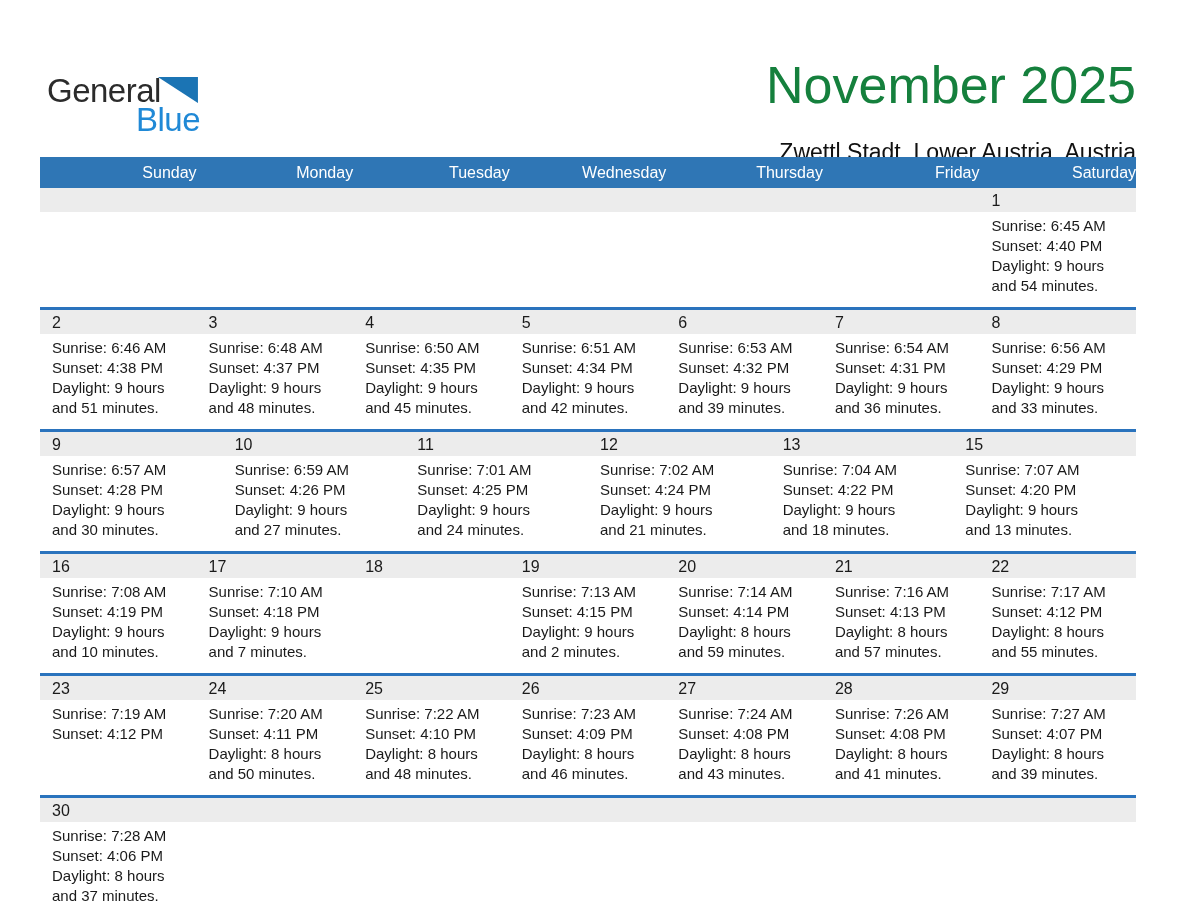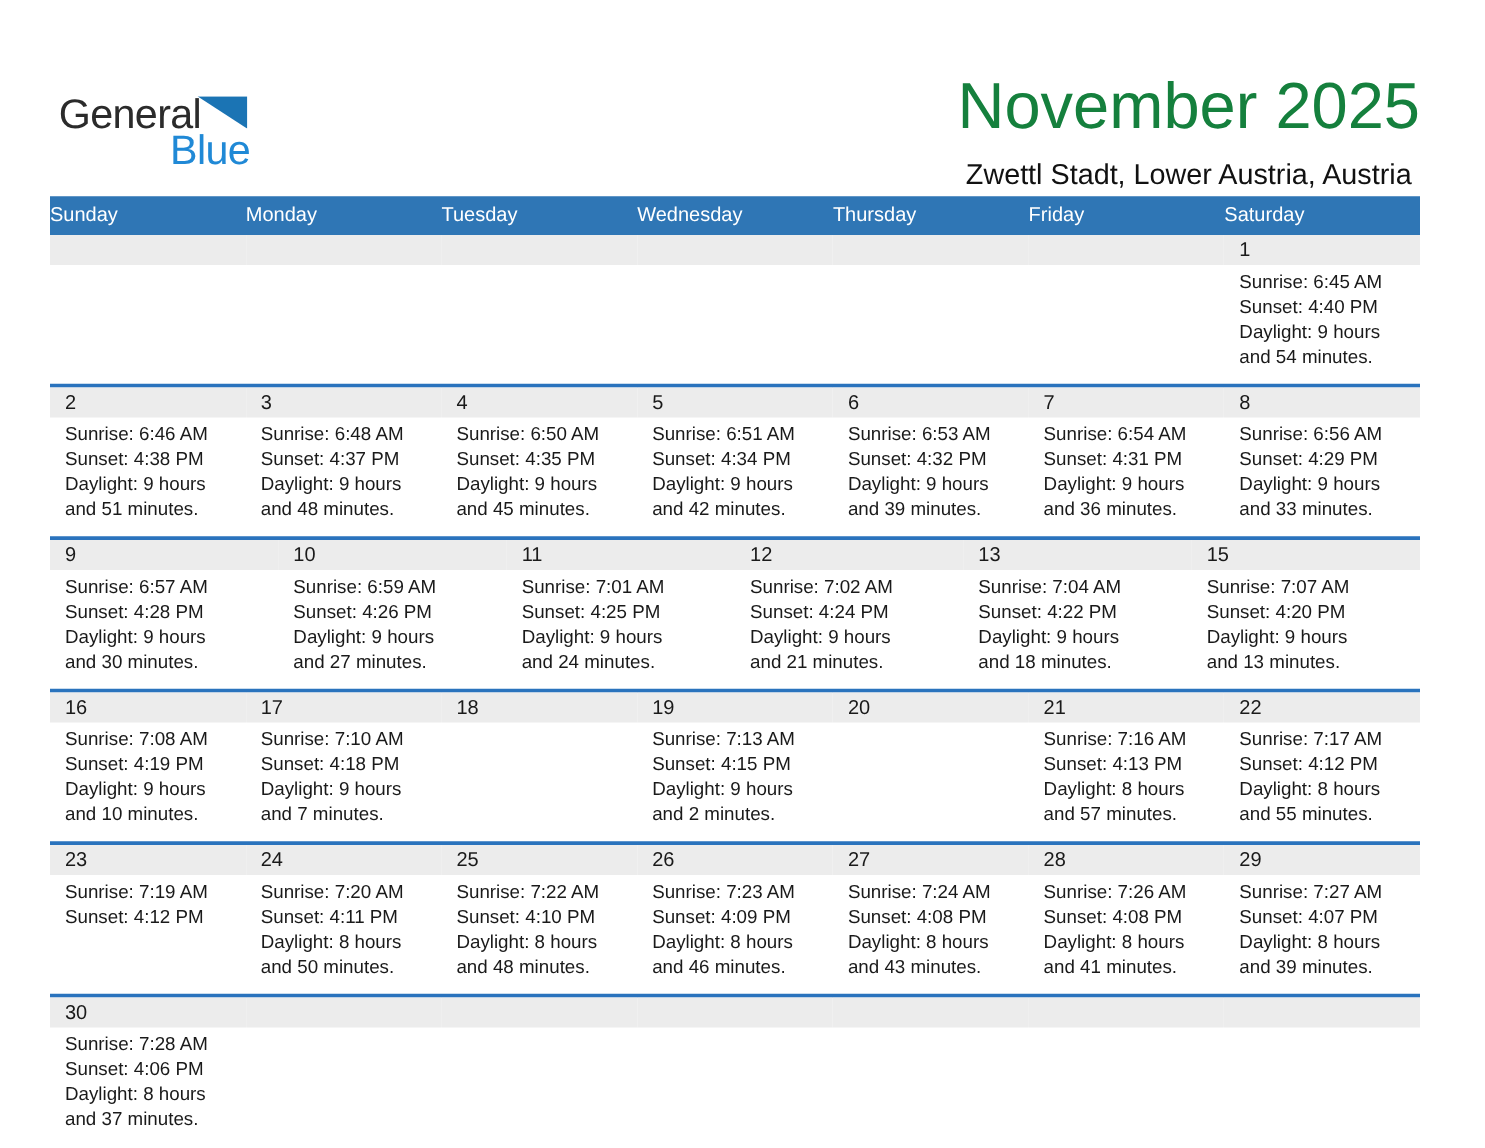--- a/index.html
+++ b/index.html
@@ -14,29 +14,29 @@
   .logo-top{display:flex;align-items:flex-start;}
   .logo-general{font-size:33px;letter-spacing:-0.5px;color:#2b2b2b;}
   .logo-triangle{
     width:40px;height:26px;margin-left:-3px;margin-top:3px;
     background:var(--logo_triangle_blue);
     clip-path:polygon(0 0,100% 0,100% 100%);
   }
   .logo-blue{font-size:33px;letter-spacing:-0.5px;color:var(--logo_blue_text);margin-left:89px;margin-top:-4px;}
   .titles{position:absolute;right:52px;top:55px;text-align:right;}
   .title{font-size:52px;color:#15803d;}
-  .subtitle{font-size:23px;color:#111111;margin-top:11px;text-align:center;}
+  .subtitle{font-size:23px;color:#111111;margin-top:24px;}
 
   
   .calendar{position:absolute;left:40px;top:157px;width:1096px;}
   .weekday-row{
     display:flex;height:31px;align-items:center;
     background:var(--header_blue);
   }
-  .weekday{flex:1;color:#ffffff;font-size:16px;}
+  .weekday{flex:1;color:#ffffff;font-size:16px;text-align:right;}
   .week{display:flex;min-height:107px;border-top:3px solid var(--row_separator_blue);}
   .week.first{min-height:109px;border-top:none;}
   .cell{flex:1;min-width:0;}
   .date-band{
     height:24px;line-height:25px;background:var(--date_band_gray);
     font-size:16px;padding-left:12px;
   }
   .cell-content{padding:4px 4px 11px 12px;}
   .info-line{font-size:15px;line-height:20px;width:135px;}
 </style>
@@ -233,20 +233,25 @@
         <div class="cell">
           <div class="date-band">19</div>
           <div class="cell-content">
             <div class="info-line">Sunrise: 7:13 AM</div>
             <div class="info-line">Sunset: 4:15 PM</div>
             <div class="info-line">Daylight: 9 hours and 2 minutes.</div>
           </div>
         </div>
         <div class="cell">
           <div class="date-band">20</div>
+          <div class="cell-content">
+            <div class="info-line">Sunrise: 7:14 AM</div>
+            <div class="info-line">Sunset: 4:14 PM</div>
+            <div class="info-line">Daylight: 8 hours and 59 minutes.</div>
+          </div>
         </div>
         <div class="cell">
           <div class="date-band">21</div>
           <div class="cell-content">
             <div class="info-line">Sunrise: 7:16 AM</div>
             <div class="info-line">Sunset: 4:13 PM</div>
             <div class="info-line">Daylight: 8 hours and 57 minutes.</div>
           </div>
         </div>
         <div class="cell">

